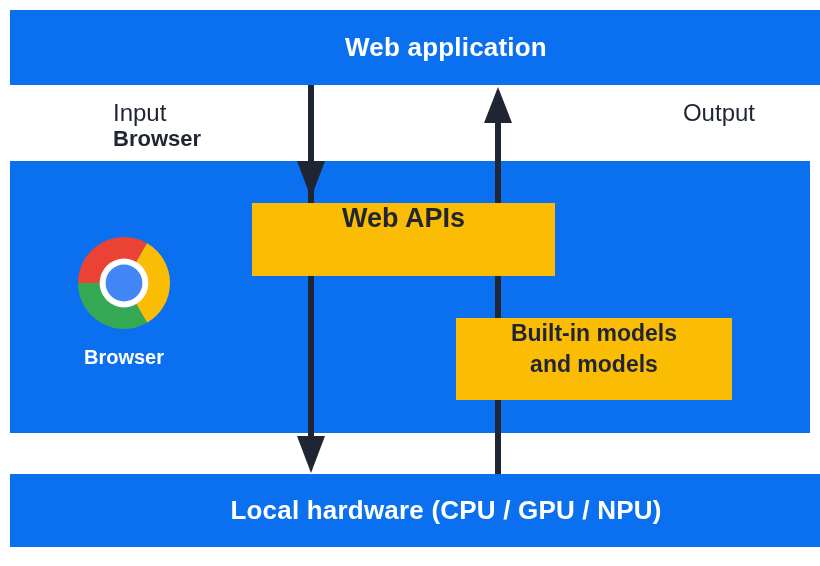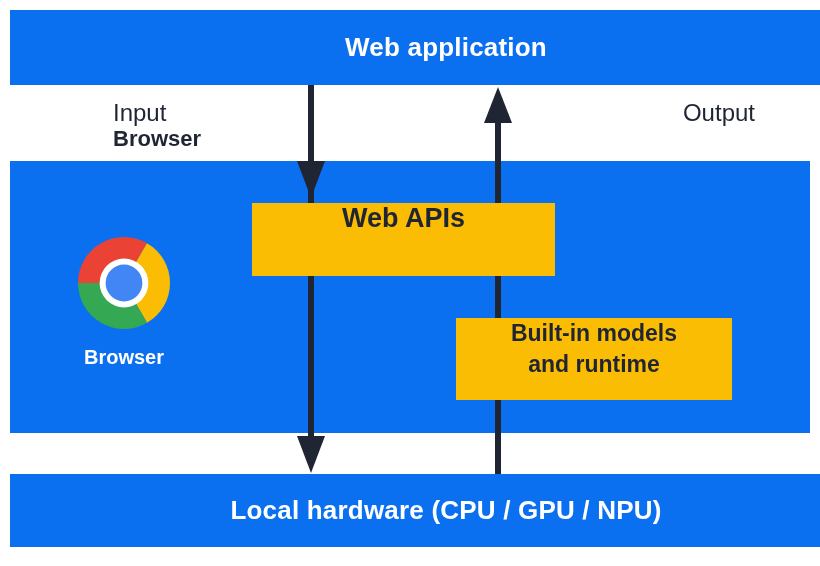--- a/index.html
+++ b/index.html
@@ -104,21 +104,21 @@
   <div class="arrow-head head-down down-head-exit"></div>
   <div class="arrow-line up-line"></div>
   <div class="arrow-head head-up up-head-top"></div>
 
   <div class="api-box web-apis-box">
     <span>Web APIs</span>
   </div>
   <div class="api-box builtin-box">
     <span>
       <span>Built-in models</span><br>
-      <span>and runtime</span>
+      <span>and models</span>
     </span>
   </div>
 
   <div class="bar bottom-bar">
     <span class="bar-label">Local hardware (CPU / GPU / NPU)</span>
   </div>
 
 </div>
 
 </body></html>

